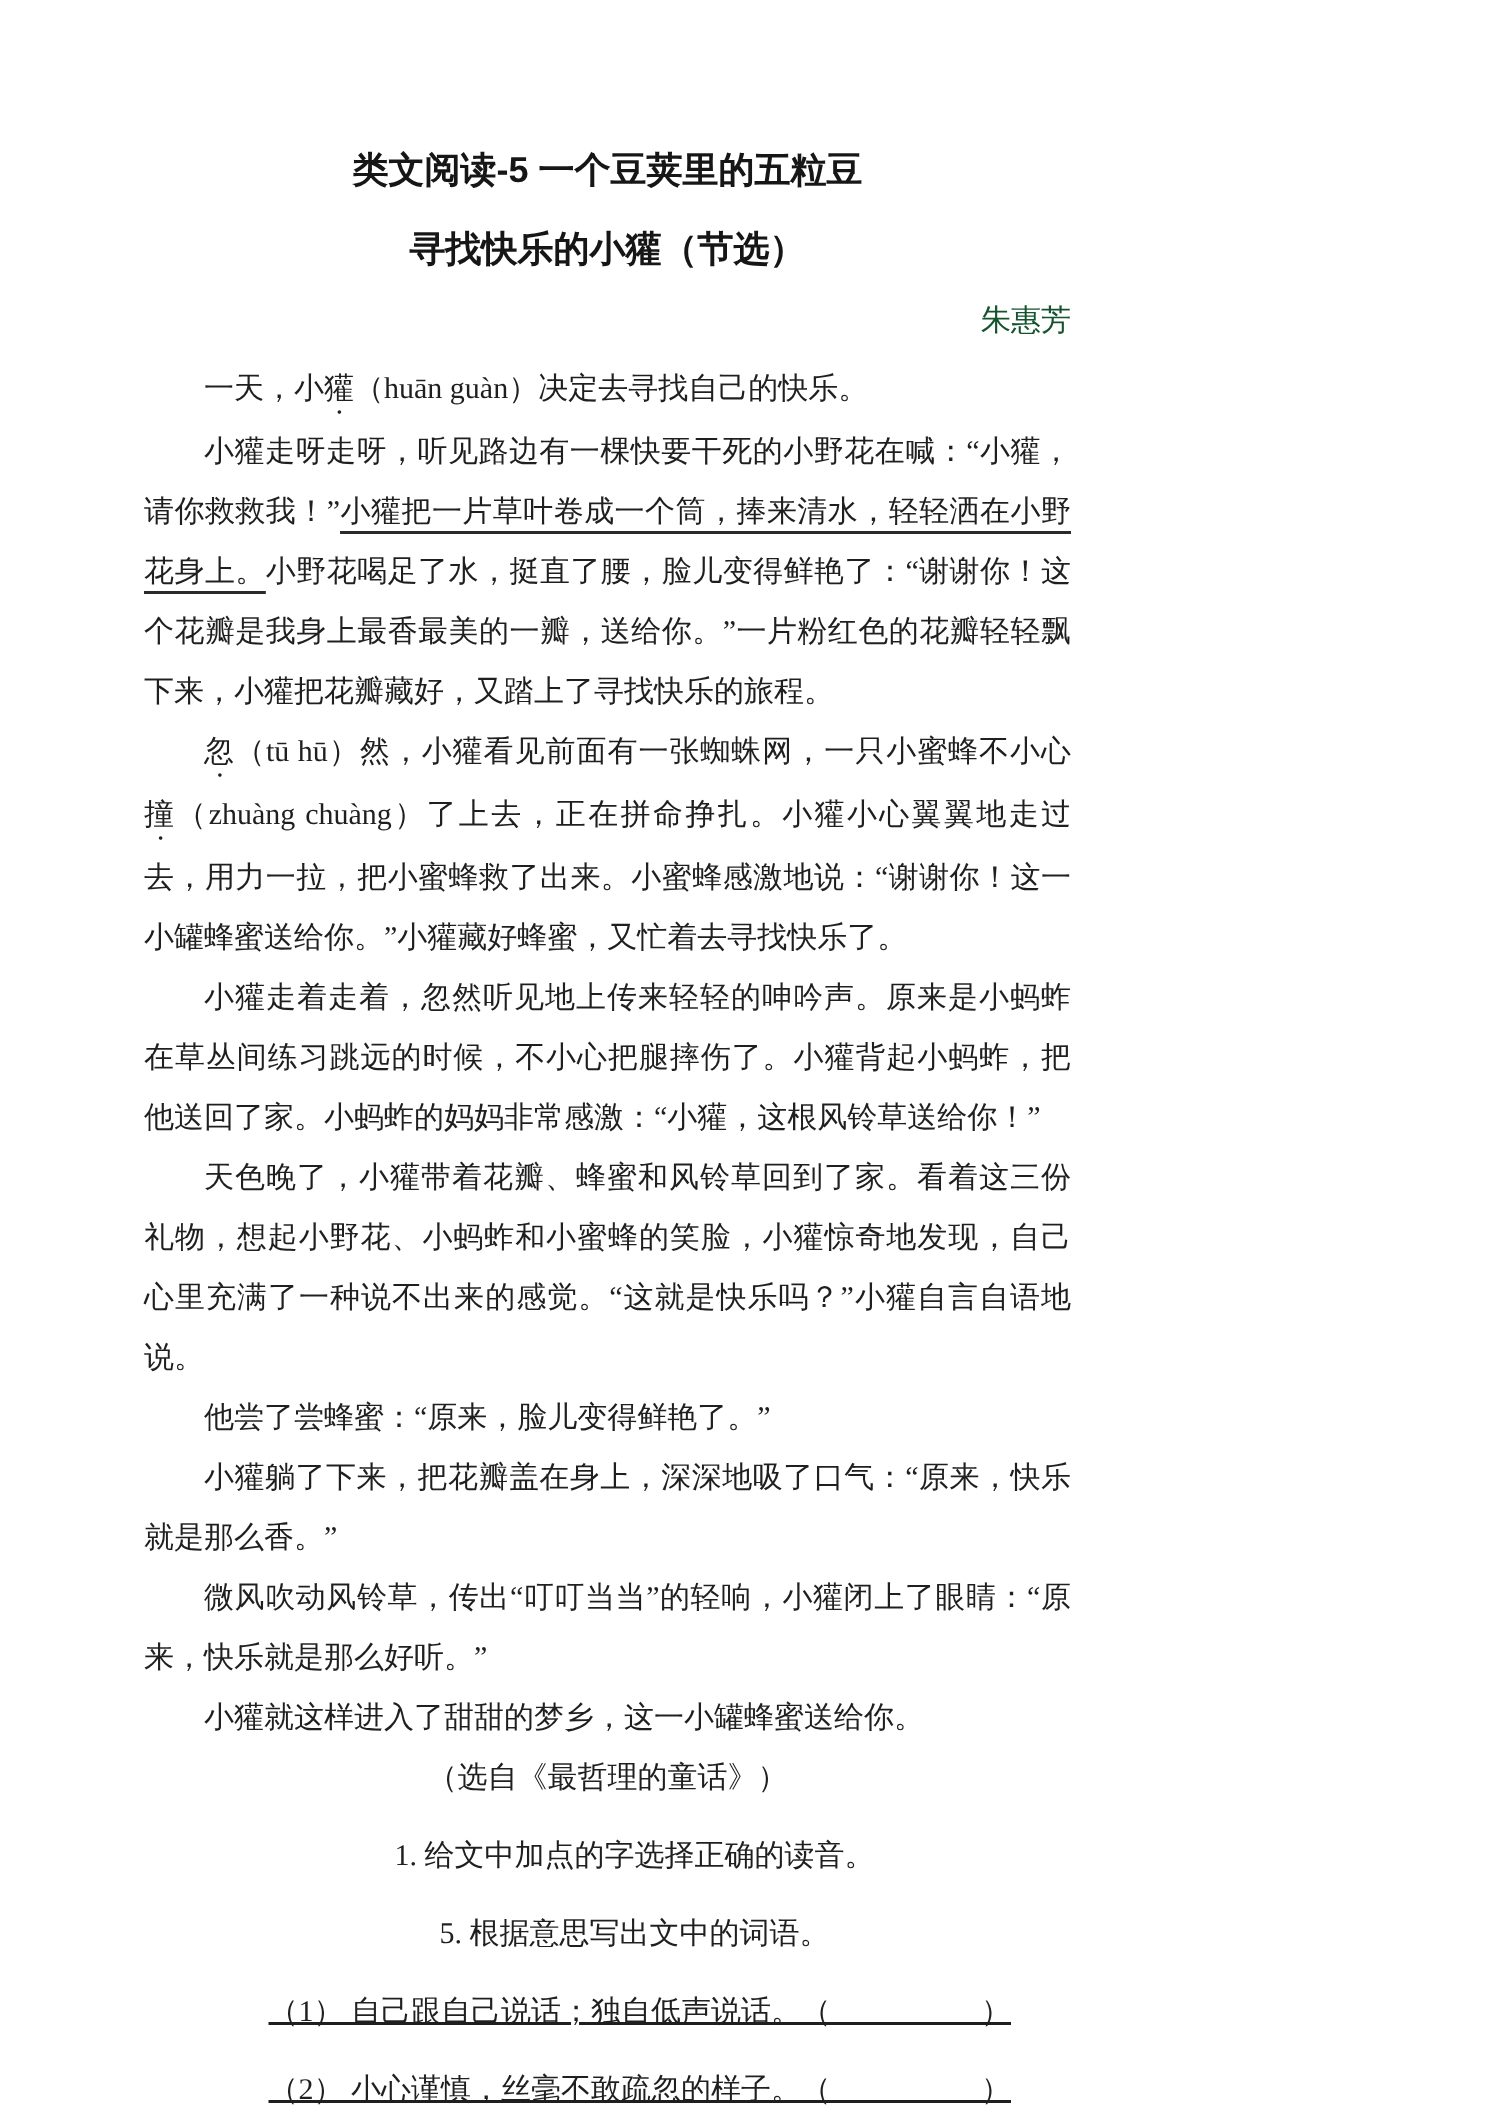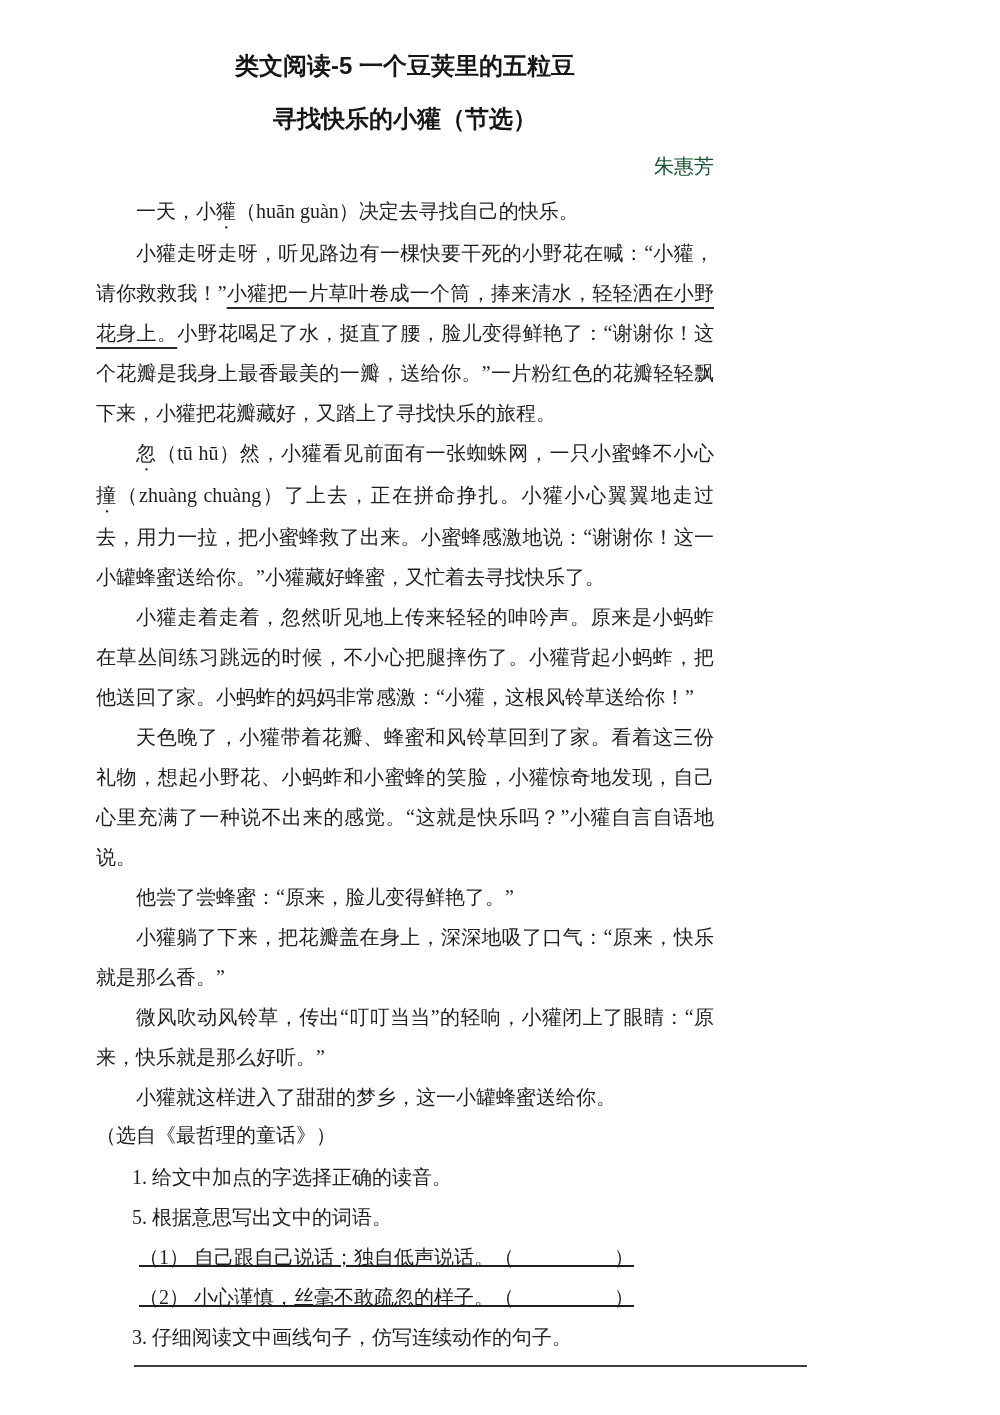--- a/index.html
+++ b/index.html
@@ -2,21 +2,21 @@
 <html><head>
 <meta charset="utf-8">
 <style>
   html, body { margin: 0; padding: 0; background: #ffffff; }
   .page {
     position: relative;
     width: 807px;
     height: 1415px;
     background: #ffffff;
     box-sizing: border-box;
-    padding: 52px 93px 0 96px;
+    padding: 100px 93px 0 96px;
     color: #1f1f1f;
     font-family: "Liberation Serif", "DejaVu Serif", serif;
     overflow: hidden;
   }
   .title, .subtitle {
     font-family: "Liberation Sans", "DejaVu Sans", sans-serif;
     font-weight: bold;
     font-size: 24px;
     line-height: 28px;
     text-align: center;
@@ -30,39 +30,39 @@
     line-height: 26px;
     color: #14532d;
   }
   .story {
     margin-top: 12px;
     font-size: 20px;
     line-height: 40px;
     text-align: justify;
   }
   .story p { margin: 0; text-indent: 2em; }
-  .story p.source { text-indent: 0; text-align: left; font-family: Liberation Mono, monospace; }
+  .story p.source { text-indent: 0; text-align: center; }
   .underline {
     text-decoration: underline;
     text-decoration-thickness: 1.5px;
     text-underline-offset: 7px;
     text-decoration-color: #2a2a2a;
   }
   .dot {
     -webkit-text-emphasis: filled dot;
     text-emphasis: filled dot;
     -webkit-text-emphasis-position: under right;
     text-emphasis-position: under right;
   }
   .questions {
     margin-left: 36px;
     font-size: 20px;
     line-height: 40px;
   }
-  .questions p { margin: 0; }
+  .questions p { margin: 12px; text-align: center; }
   .questions p.sub { padding-left: 7px; text-decoration: underline; }
   .divider {
     border: none;
     border-top: 2px solid #3d3d3d;
     margin: 8px 0 0 38px;
     width: 778px;
     height: 0;
   }
   .q4wrap { margin-top: 13px; }
 </style>

